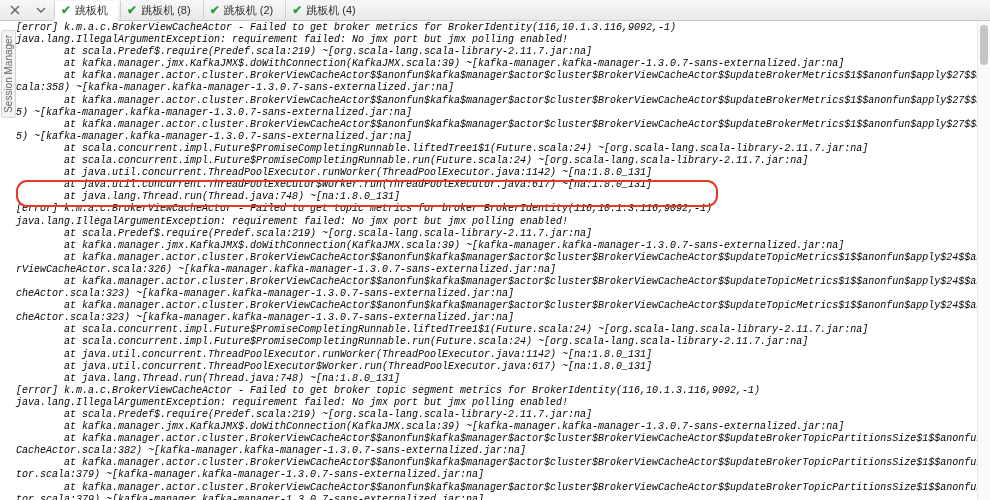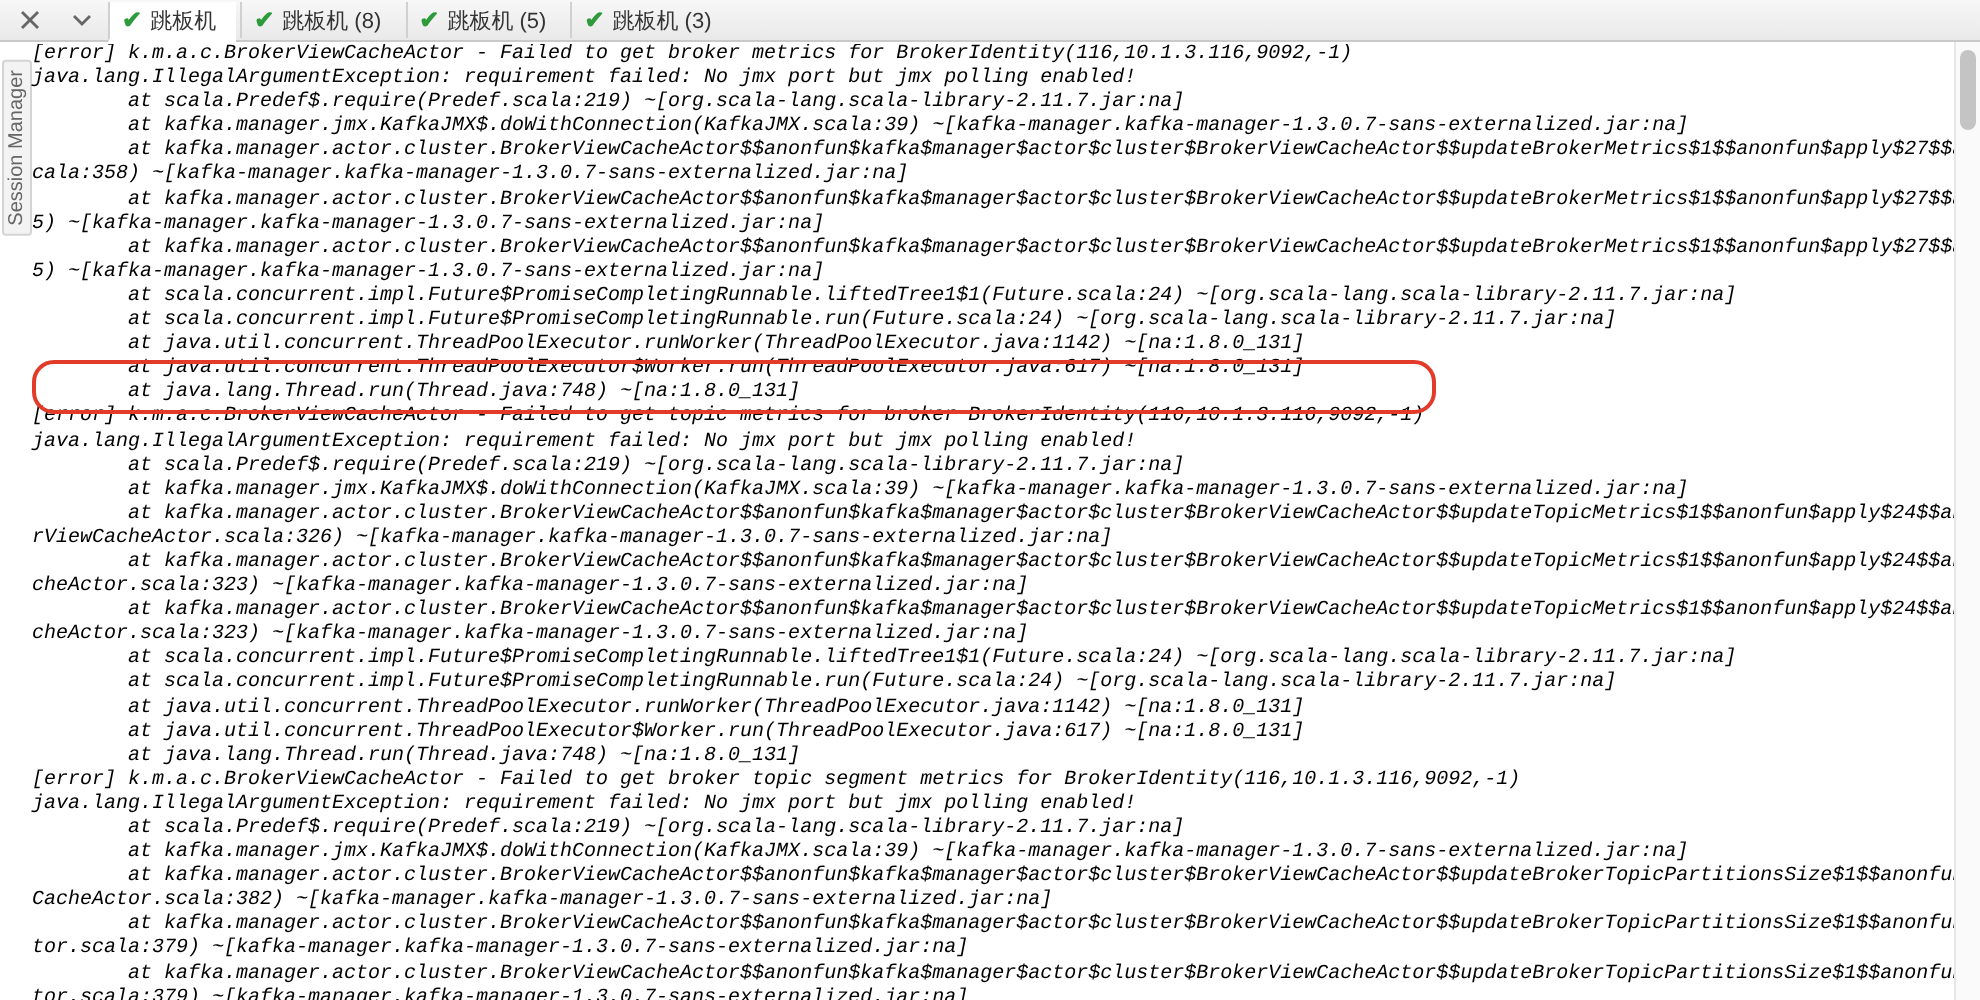--- a/index.html
+++ b/index.html
@@ -129,25 +129,25 @@
   <div class="tab active">
     <span class="check">✔</span>
     <span>跳板机</span>
   </div>
   <div class="tab">
     <span class="check">✔</span>
     <span>跳板机 (8)</span>
   </div>
   <div class="tab">
     <span class="check">✔</span>
-    <span>跳板机 (5)</span>
+    <span>跳板机 (2)</span>
   </div>
   <div class="tab">
     <span class="check">✔</span>
-    <span>跳板机 (3)</span>
+    <span>跳板机 (4)</span>
   </div>
 </div>
 
 <div class="sidebar-label">Session Manager</div>
 
 <div class="log" id="log">[error] k.m.a.c.BrokerViewCacheActor - Failed to get broker metrics for BrokerIdentity(116,10.1.3.116,9092,-1)
 java.lang.IllegalArgumentException: requirement failed: No jmx port but jmx polling enabled!
         at scala.Predef$.require(Predef.scala:219) ~[org.scala-lang.scala-library-2.11.7.jar:na]
         at kafka.manager.jmx.KafkaJMX$.doWithConnection(KafkaJMX.scala:39) ~[kafka-manager.kafka-manager-1.3.0.7-sans-externalized.jar:na]
         at kafka.manager.actor.cluster.BrokerViewCacheActor$$anonfun$kafka$manager$actor$cluster$BrokerViewCacheActor$$updateBrokerMetrics$1$$anonfun$apply$27$$anonfun$apply$3.apply$mcV$sp(BrokerViewCacheActor.s

